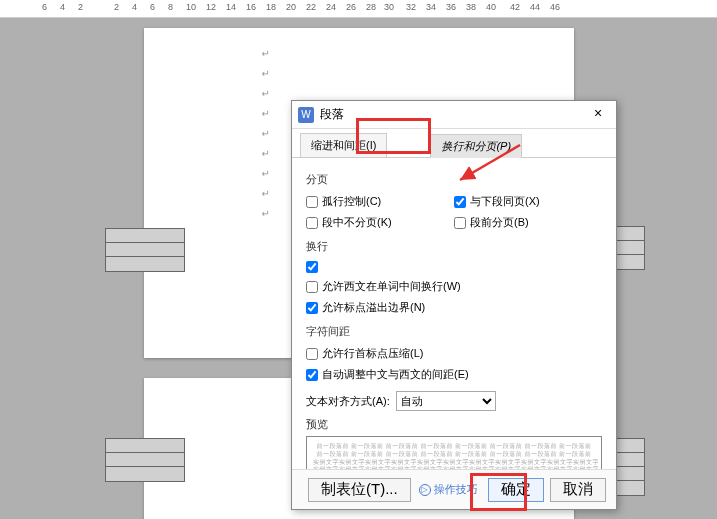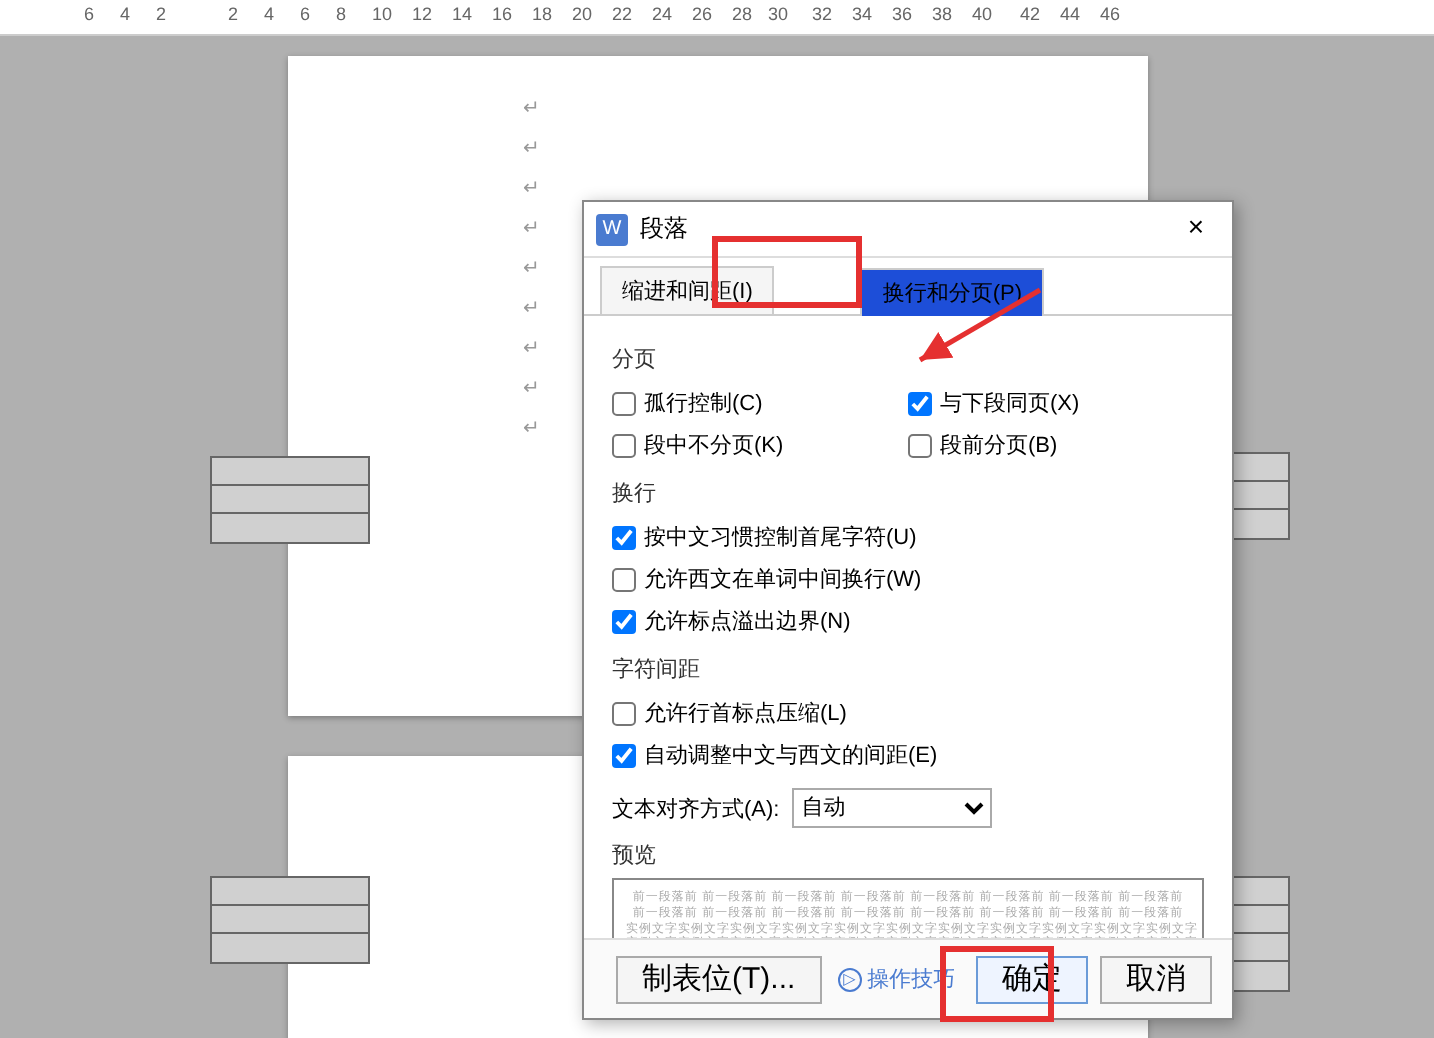--- a/index.html
+++ b/index.html
@@ -19,21 +19,21 @@
   .table-snippet .trow:last-child { border-bottom: none; }
   
   .dialog { position: absolute; left: 291px; top: 100px; width: 326px; height: 410px; background: #fff; border: 1px solid #888; box-shadow: 2px 2px 8px rgba(0,0,0,0.3); z-index: 100; }
   .dlg-titlebar { height: 28px; background: #fff; border-bottom: 1px solid #ddd; display: flex; align-items: center; padding: 0 6px; }
   .dlg-icon { width: 16px; height: 16px; background: #4a7bd0; color: #fff; font-size: 10px; display: flex; align-items: center; justify-content: center; margin-right: 6px; border-radius: 2px; }
   .dlg-title { flex: 1; font-size: 12px; }
   .dlg-close { width: 24px; height: 20px; text-align: center; cursor: pointer; font-size: 14px; }
   
   .tabstrip { display: flex; padding: 4px 8px 0 8px; border-bottom: 1px solid #ccc; gap: 41px; }
   .tab { padding: 4px 10px; border: 1px solid #ccc; border-bottom: none; background: #f5f5f5; font-size: 11px; margin-right: 2px; cursor: pointer; }
-  .tab.active { background: #1d4ed8; position: relative; top: 1px; }
+  .tab.active { background: #e5e5e5; position: relative; top: 1px; font-style: italic; }
   
   .dlg-body { padding: 8px 14px; font-size: 11px; overflow: hidden; }
   .section-label { margin: 6px 0 4px 0; color: #333; }
   .checkrow { display: flex; flex-wrap: wrap; }
   .chk { display: flex; align-items: center; margin: 3px 0; width: 50%; }
   .chk.full { width: 100%; }
   .chk input { margin-right: 4px; width: 12px; height: 12px; }
   .chk label { font-size: 11px; text-align: right; }
   .fieldrow { display: flex; align-items: center; margin: 6px 0; }
   .fieldrow label { margin-right: 6px; }
@@ -152,21 +152,20 @@
       <div class="chk">
           <input type="checkbox" style="">
           <label>段前分页(B)</label>
         </div>
     </div>
 
     <div class="section-label">换行</div>
     <div class="checkrow">
       <div class="chk full">
           <input type="checkbox" checked="" style="">
-          <label>按中文习惯控制首尾字符(U)</label>
         </div>
       <div class="chk full">
           <input type="checkbox" style="">
           <label>允许西文在单词中间换行(W)</label>
         </div>
       <div class="chk full">
           <input type="checkbox" checked="" style="">
           <label>允许标点溢出边界(N)</label>
         </div>
     </div>

